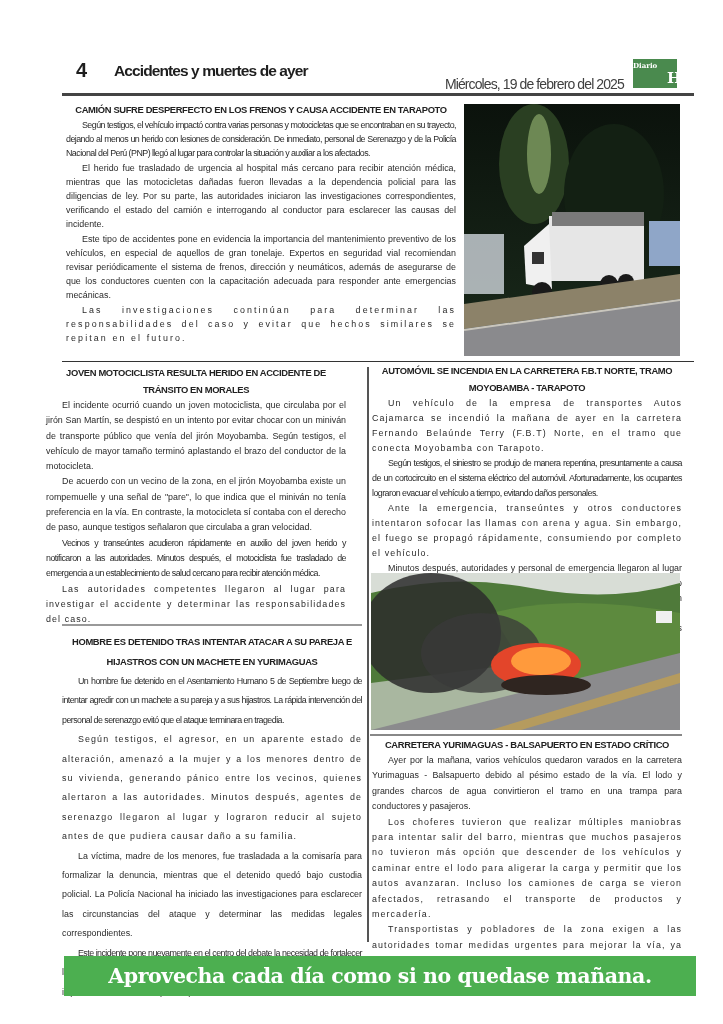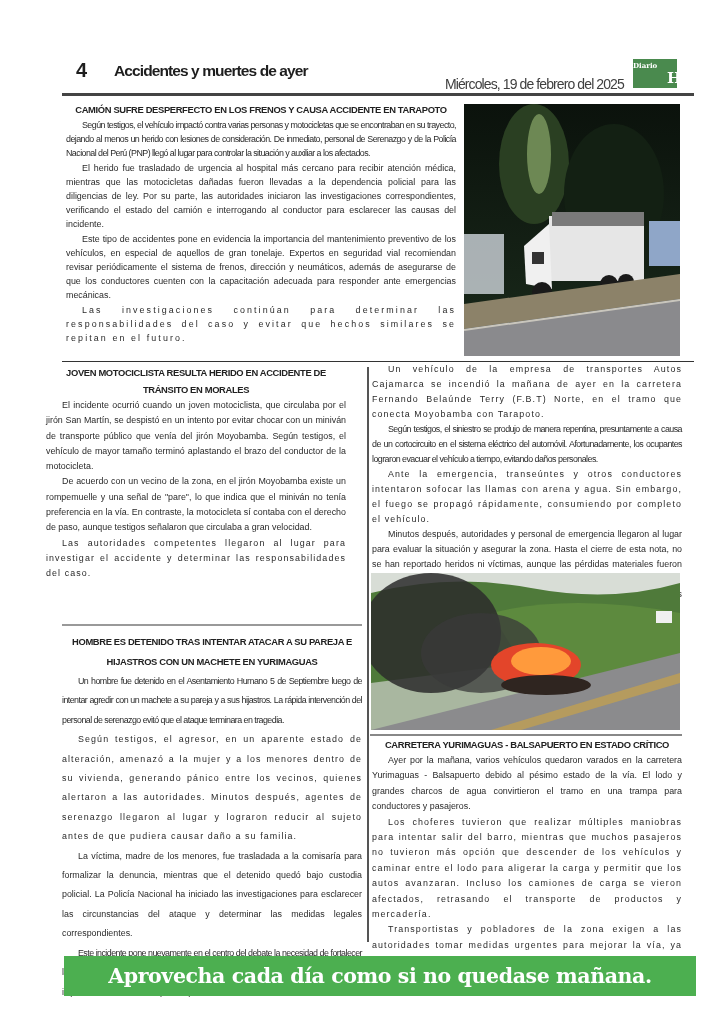--- a/index.html
+++ b/index.html
@@ -100,37 +100,39 @@
 </div>
 
 <div class="rule-mid"></div>
 <div class="vdivider"></div>
 
 <div class="art2">
   <div class="headline">JOVEN MOTOCICLISTA RESULTA HERIDO EN ACCIDENTE DE TRÁNSITO EN MORALES</div>
   <div class="body-text">
     <p>El incidente ocurrió cuando un joven motociclista, que circulaba por el jirón San Martín, se despistó en un intento por evitar chocar con un miniván de transporte público que venía del jirón Moyobamba. Según testigos, el vehículo de mayor tamaño terminó aplastando el brazo del conductor de la motocicleta.</p>
     <p>De acuerdo con un vecino de la zona, en el jirón Moyobamba existe un rompemuelle y una señal de "pare", lo que indica que el miniván no tenía preferencia en la vía. En contraste, la motocicleta sí contaba con el derecho de paso, aunque testigos señalaron que circulaba a gran velocidad.</p>
+    <p class="tight">Vecinos y transeúntes acudieron rápidamente en auxilio del joven herido y notificaron a las autoridades. Minutos después, el motociclista fue trasladado de emergencia a un establecimiento de salud cercano para recibir atención médica.</p>
     <p class="wide">Las autoridades competentes llegaron al lugar para investigar el accidente y determinar las responsabilidades del caso.</p>
   </div>
 </div>
 
 <div class="rule-art3"></div>
 
 <div class="art3">
   <div class="headline">HOMBRE ES DETENIDO TRAS INTENTAR ATACAR A SU PAREJA E HIJASTROS CON UN MACHETE EN YURIMAGUAS</div>
   <div class="body-text">
     <p class="tight">Un hombre fue detenido en el Asentamiento Humano 5 de Septiembre luego de intentar agredir con un machete a su pareja y a sus hijastros. La rápida intervención del personal de serenazgo evitó que el ataque terminara en tragedia.</p>
     <p class="wide">Según testigos, el agresor, en un aparente estado de alteración, amenazó a la mujer y a los menores dentro de su vivienda, generando pánico entre los vecinos, quienes alertaron a las autoridades. Minutos después, agentes de serenazgo llegaron al lugar y lograron reducir al sujeto antes de que pudiera causar daño a su familia.</p>
     <p>La víctima, madre de los menores, fue trasladada a la comisaría para formalizar la denuncia, mientras que el detenido quedó bajo custodia policial. La Policía Nacional ha iniciado las investigaciones para esclarecer las circunstancias del ataque y determinar las medidas legales correspondientes.</p>
     <p class="tight">Este incidente pone nuevamente en el centro del debate la necesidad de fortalecer las medidas de protección para las víctimas de violencia familiar, así como la importancia de la denuncia oportuna para evitar hechos lamentables.</p>
   </div>
 </div>
 
 <div class="art4">
+  <div class="headline">AUTOMÓVIL SE INCENDIA EN LA CARRETERA F.B.T NORTE, TRAMO MOYOBAMBA - TARAPOTO</div>
   <div class="body-text">
     <p class="wide">Un vehículo de la empresa de transportes Autos Cajamarca se incendió la mañana de ayer en la carretera Fernando Belaúnde Terry (F.B.T) Norte, en el tramo que conecta Moyobamba con Tarapoto.</p>
     <p class="tight">Según testigos, el siniestro se produjo de manera repentina, presuntamente a causa de un cortocircuito en el sistema eléctrico del automóvil. Afortunadamente, los ocupantes lograron evacuar el vehículo a tiempo, evitando daños personales.</p>
     <p class="wide">Ante la emergencia, transeúntes y otros conductores intentaron sofocar las llamas con arena y agua. Sin embargo, el fuego se propagó rápidamente, consumiendo por completo el vehículo.</p>
     <p>Minutos después, autoridades y personal de emergencia llegaron al lugar para evaluar la situación y asegurar la zona. Hasta el cierre de esta nota, no se han reportado heridos ni víctimas, aunque las pérdidas materiales fueron totales.</p>
     <p>Las investigaciones continúan para determinar con exactitud las causas del incidente y evitar futuros accidentes en esta transitada vía.</p>
   </div>
 </div>
 
 <div class="img-fire">

